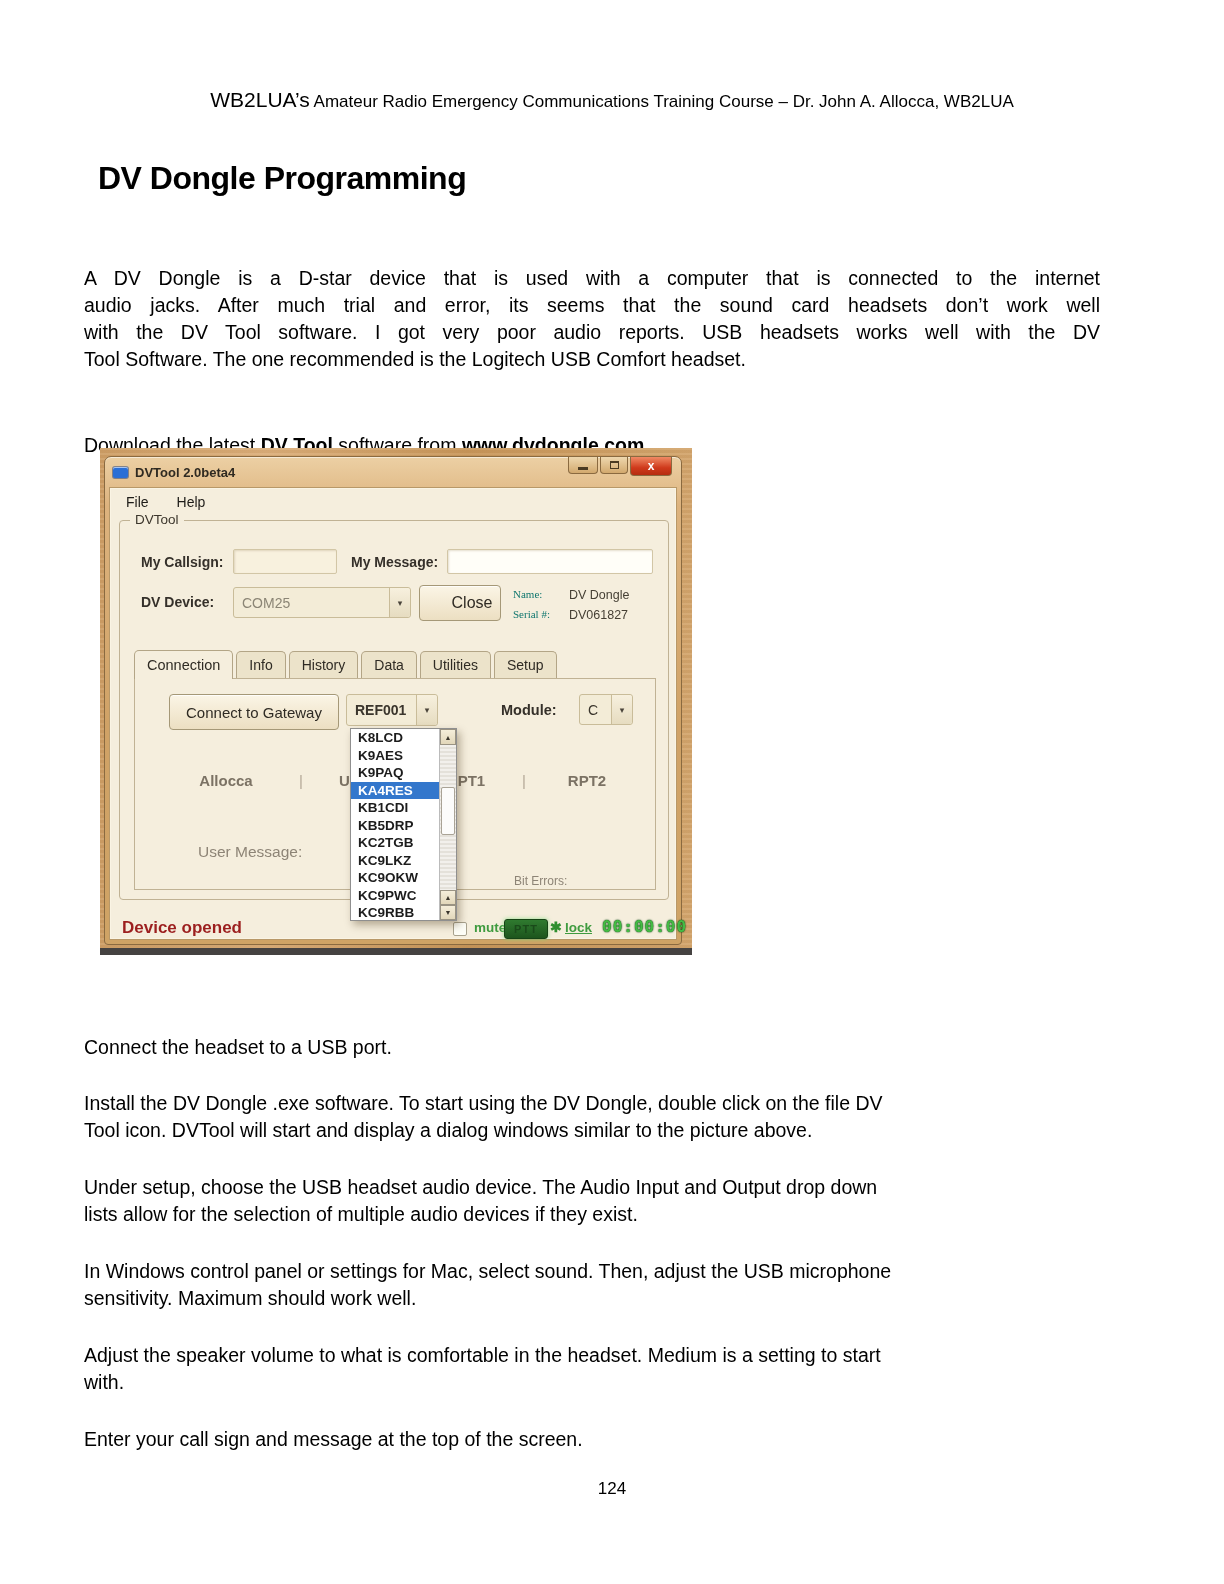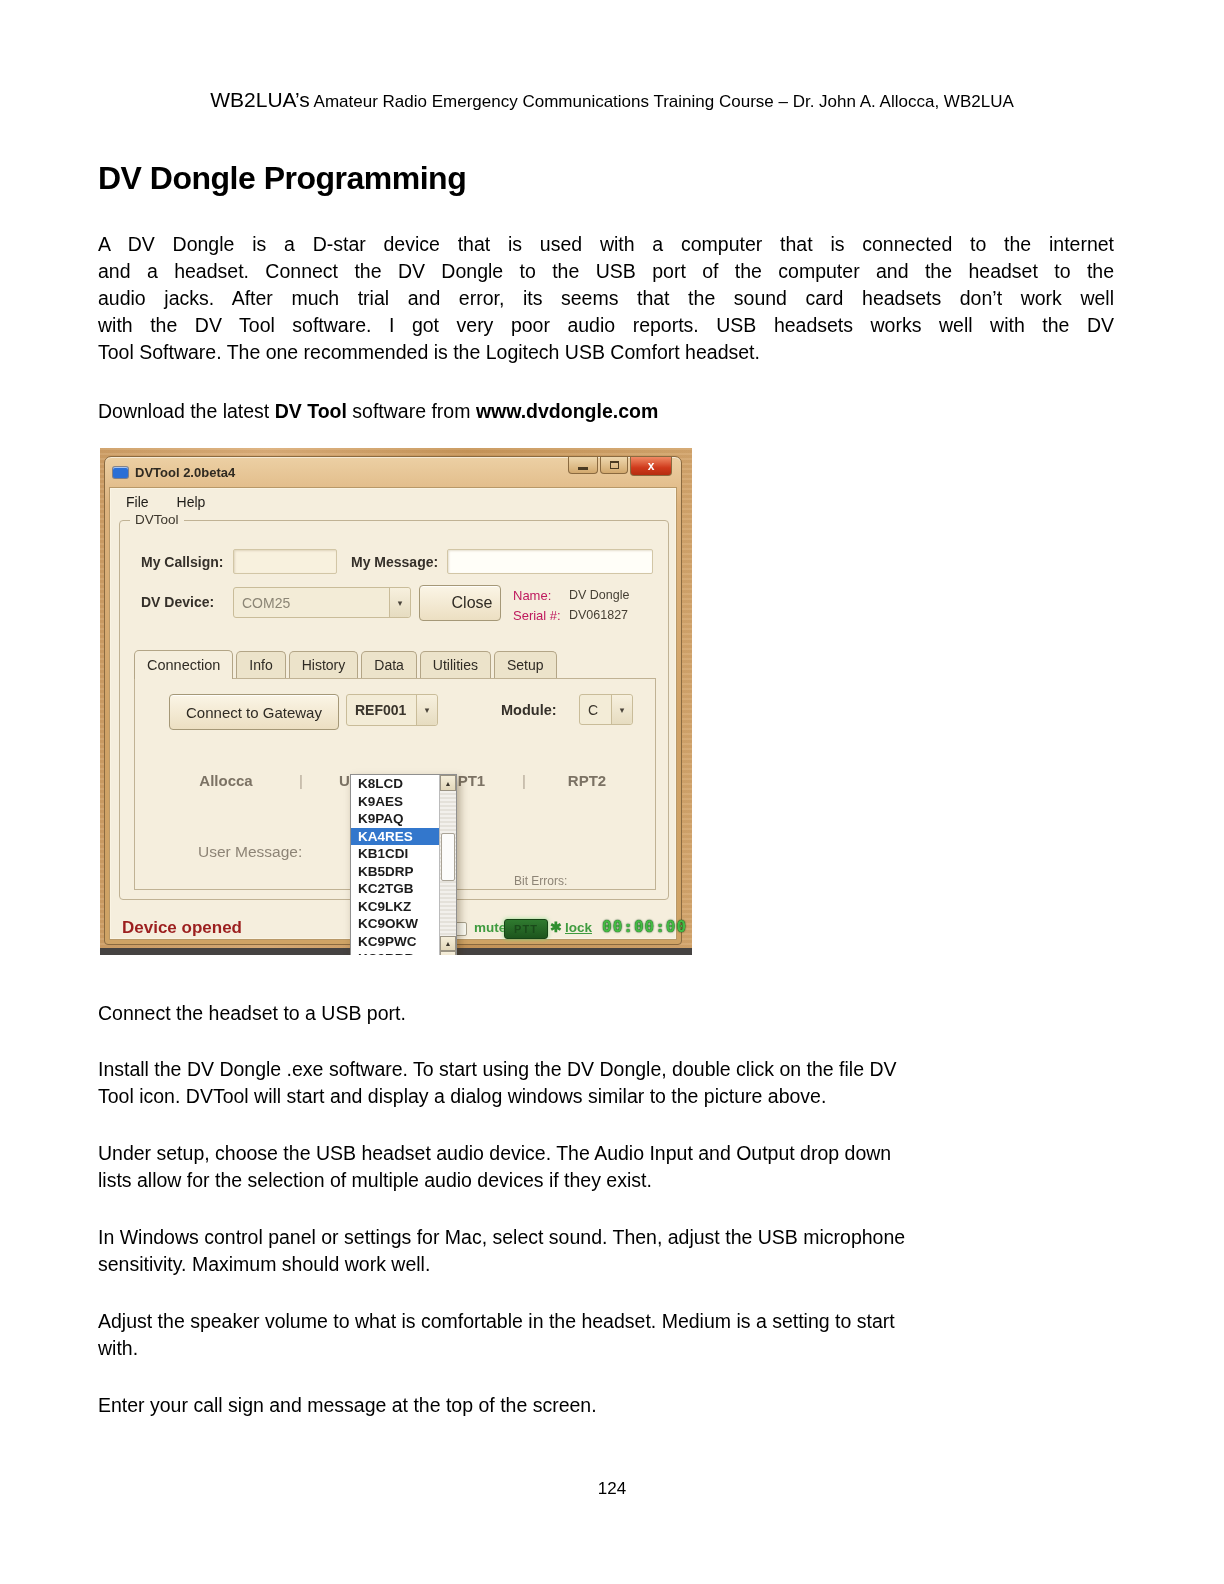--- a/index.html
+++ b/index.html
@@ -4,21 +4,21 @@
 <style>
   * { margin:0; padding:0; box-sizing:border-box; }
   html,body { background:#ffffff; }
   body { width:1224px; height:1584px; position:relative; font-family:"Liberation Sans", sans-serif; color:#000; }
   .page { position:absolute; inset:0; background:#fff; }
 
   
   .doc-header { position:absolute; top:88px; left:0; width:100%; text-align:center; font-size:17px; color:#000; }
   .doc-header .hdr-prefix { font-size:21px; }
   .doc-title { position:absolute; top:160px; left:98px; font-size:32px; font-weight:bold; letter-spacing:-0.5px; }
-  .para { position:absolute; left:98px; width:1016px; font-size:19.5px; line-height:27px; }
+  .para { position:absolute; left:84px; width:1016px; font-size:19.5px; line-height:27px;margin-top:34px; }
   .jl { text-align:justify; text-align-last:justify; }
   #para1 { top:231px; }
   #download-line { top:398px; font-size:19.5px; }
   #para2 { top:1000px; }
   #para3 { top:1056px; }
   #para4 { top:1140px; }
   #para5 { top:1224px; }
   #para6 { top:1308px; }
   #para7 { top:1392px; }
   .bold { font-weight:bold; }
@@ -69,37 +69,37 @@
   .combo { position:absolute; background:#f3ecd7; border:1px solid #c9bc99; border-radius:3px;
            display:flex; align-items:center; }
   .combo-text { flex:1; padding-left:8px; font-size:14px; white-space:nowrap; overflow:hidden; }
   .combo-arrow { width:21px; align-self:stretch; border-left:1px solid #c9bc99; display:flex; align-items:center; justify-content:center;
                  font-size:9px; color:#4a443a; background:linear-gradient(180deg,#f7f0de,#e6dcc0); border-radius:0 3px 3px 0; }
 
   .btn { position:absolute; border:1px solid #a59877; border-radius:4px;
          background:linear-gradient(180deg,#fbf5e6,#ecdfc2); color:#2f2b24; text-align:center;
          box-shadow: inset 0 1px 0 rgba(255,255,255,0.8); display:flex; align-items:center; justify-content:center; }
 
-  .nv-label { position:absolute; font-size:13px; color:#be185d; white-space:nowrap; }
+  .nv-label { position:absolute; font-size:11px; color:#0f766e; white-space:nowrap;font-family:Liberation Serif, serif; }
   .nv-value { position:absolute; font-size:12.5px; color:#453f34; white-space:nowrap; }
 
   .tabs { position:absolute; left:24px; top:162px; display:flex; align-items:flex-end; }
   .tab { height:27px; padding:0 12px; display:flex; align-items:center; font-size:14px; color:#2f2b24;
          background:#ece3ca; border:1px solid #b3a586; border-bottom:none; border-radius:5px 5px 0 0; margin-right:3px; }
   .tab.active { background:#f5eedd; height:29px; position:relative; z-index:2; margin-bottom:-1px; font-size:14.5px; }
 
   .tabpanel { position:absolute; left:24px; top:190px; width:522px; height:212px; border:1px solid #c0b294; z-index:1; }
 
   .hdr-item { position:absolute; font-size:15px; font-weight:bold; color:#7b7264; text-align:center; white-space:nowrap; }
   .hdr-sep { position:absolute; font-size:15px; color:#b3a897; }
   .dim-label { position:absolute; color:#8d8476; white-space:nowrap; }
 
   
   .dropdown { position:absolute; left:240px; top:240px; width:107px; height:193px; background:#fff;
-              border:1px solid #8f8f8f; box-shadow:3px 4px 8px rgba(60,40,10,0.35); z-index:10; display:flex;margin-top:46px; }
+              border:1px solid #8f8f8f; box-shadow:3px 4px 8px rgba(60,40,10,0.35); z-index:10; display:flex; }
   .dd-list { flex:1; overflow:hidden; }
   .dd-item { height:17.5px; line-height:17.5px; font-size:13.5px; font-weight:600; color:#1c1c1c;
              padding-left:7px; white-space:nowrap; overflow:hidden; }
   .dd-item.selected { background:#3377cc; color:#fff; }
   .dd-scroll { width:17px; border-left:1px solid #bbb; background:repeating-linear-gradient(180deg,#f2f0ec 0 2px,#e4e1da 2px 4px); position:relative; }
   .dd-btn { position:absolute; left:0; right:0; background:linear-gradient(180deg,#f5eeda,#e2d7ba);
             border:1px solid #9a9383; display:flex; align-items:center; justify-content:center;
             font-size:7px; color:#3a352c; }
   .dd-up { top:0; height:16px; }
   .dd-dn1 { bottom:15px; height:15px; }
@@ -127,21 +127,20 @@
 <div class="page">
 
   <div class="doc-header">
     <span class="hdr-prefix">WB2LUA’s</span><span> Amateur Radio Emergency Communications Training Course – Dr. John A. Allocca, WB2LUA</span>
   </div>
 
   <h1 class="doc-title">DV Dongle Programming</h1>
 
   <div class="para" id="para1">
     <div class="jl">A DV Dongle is a D-star device that is used with a computer that is connected to the internet</div>
-    <div class="jl">and a headset. Connect the DV Dongle to the USB port of the computer and the headset to the</div>
     <div class="jl">audio jacks. After much trial and error, its seems that the sound card headsets don’t work well</div>
     <div class="jl">with the DV Tool software. I got very poor audio reports. USB headsets works well with the DV</div>
     <div>Tool Software. The one recommended is the Logitech USB Comfort headset.</div>
   </div>
 
   <div class="para" id="download-line">
     <span>Download the latest </span><span class="bold">DV Tool</span><span> software from </span><span class="bold">www.dvdongle.com</span>
   </div>
 
   <div class="shot">

